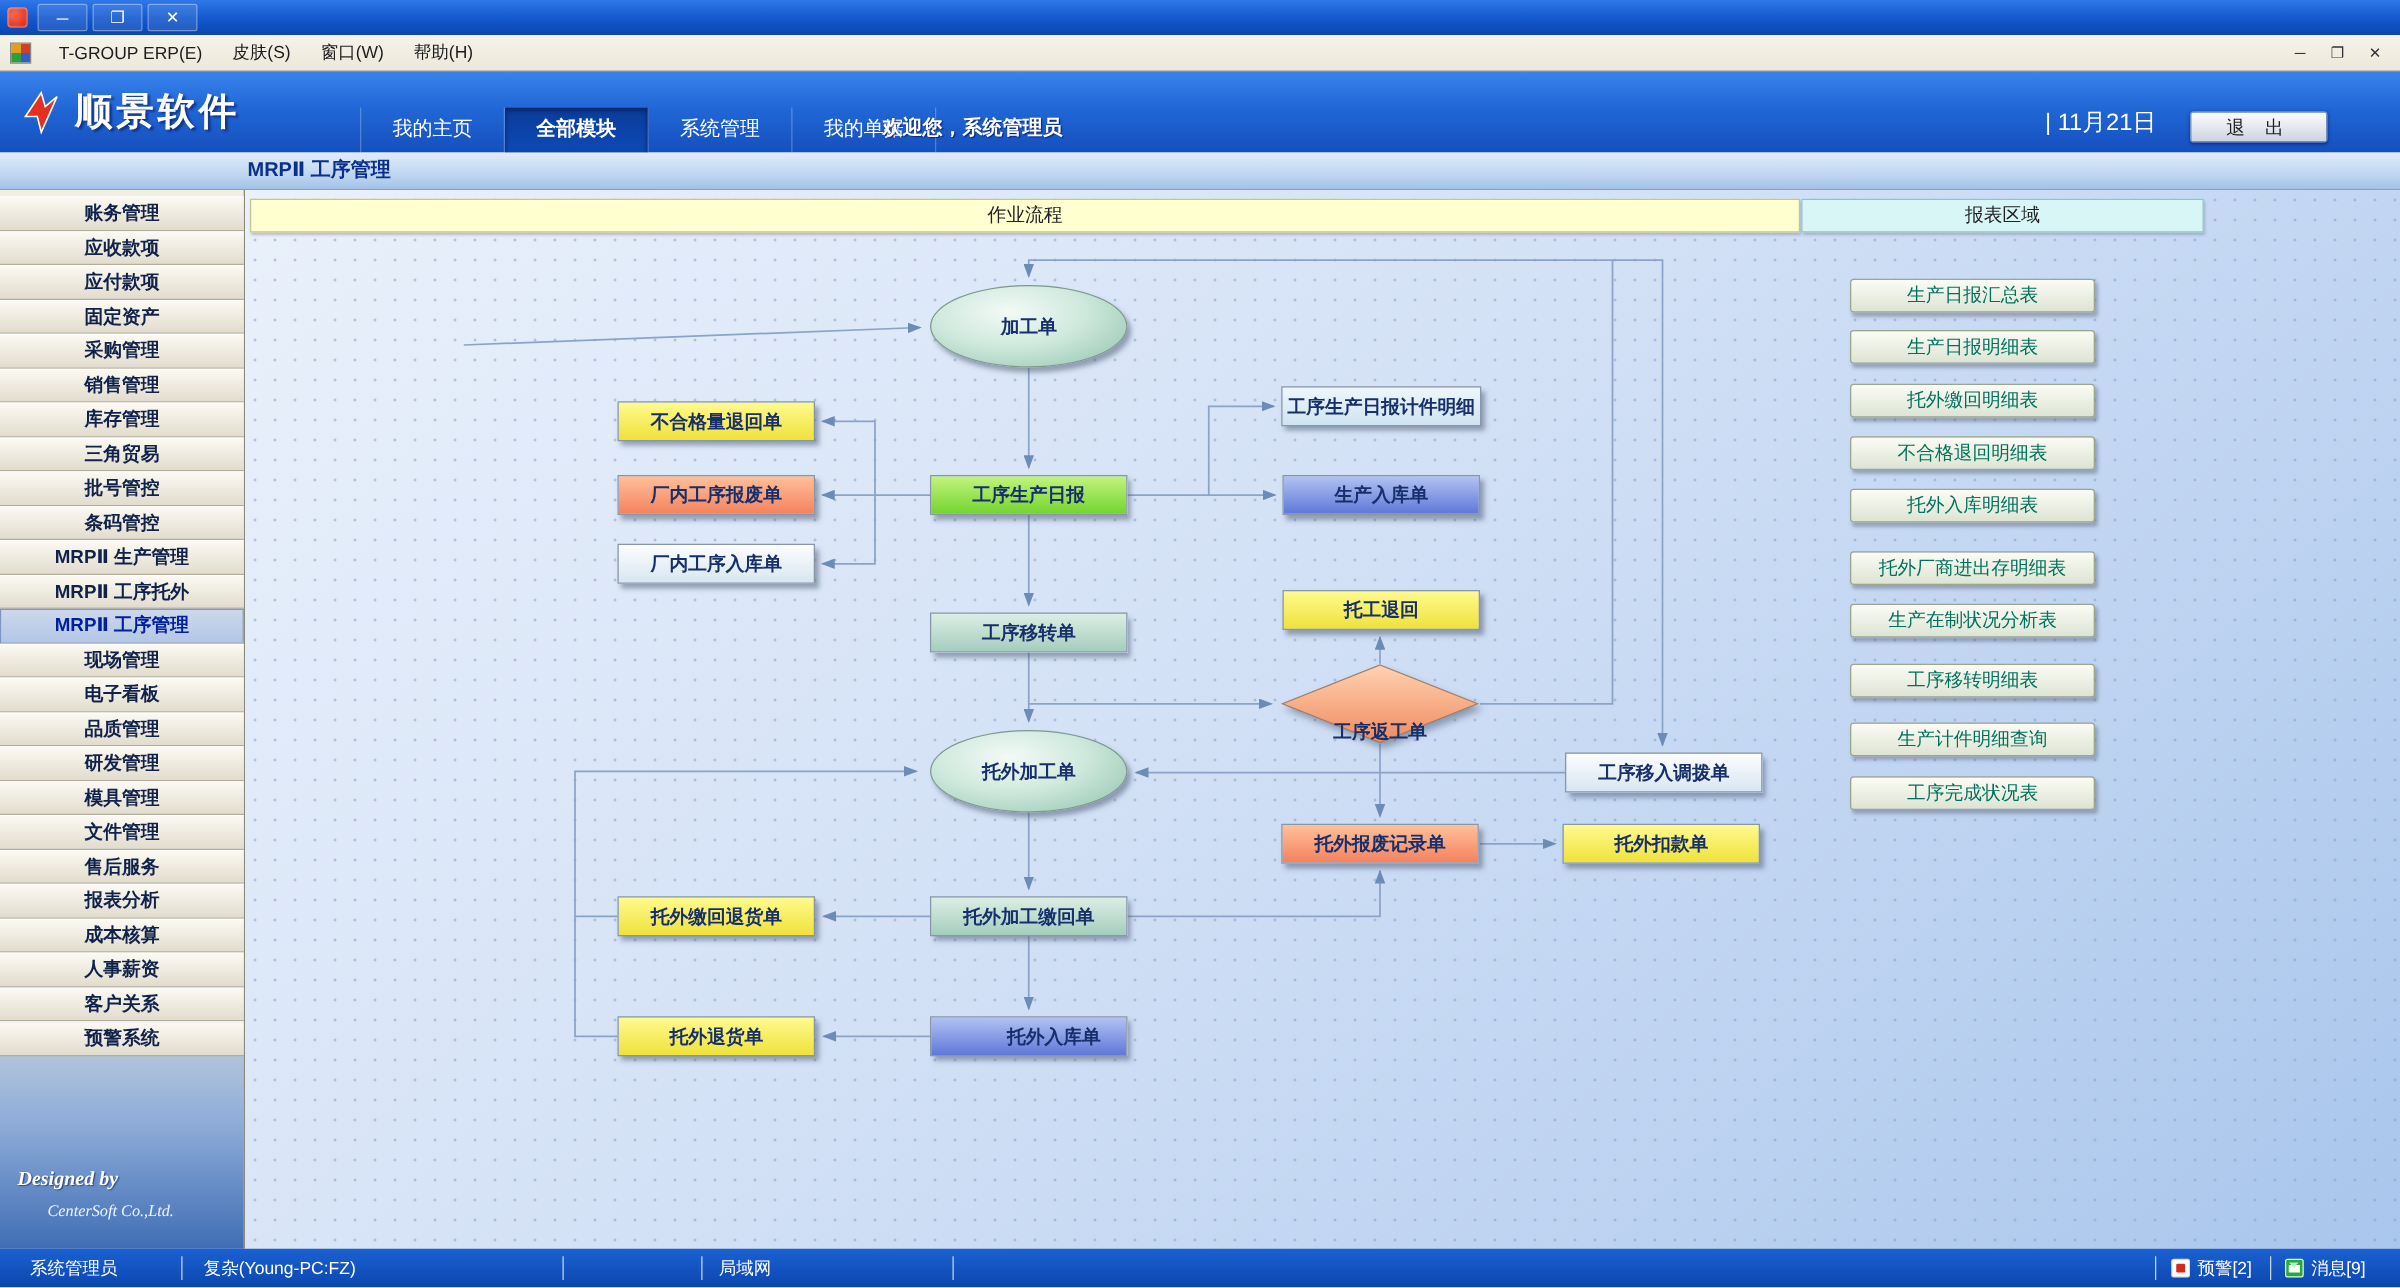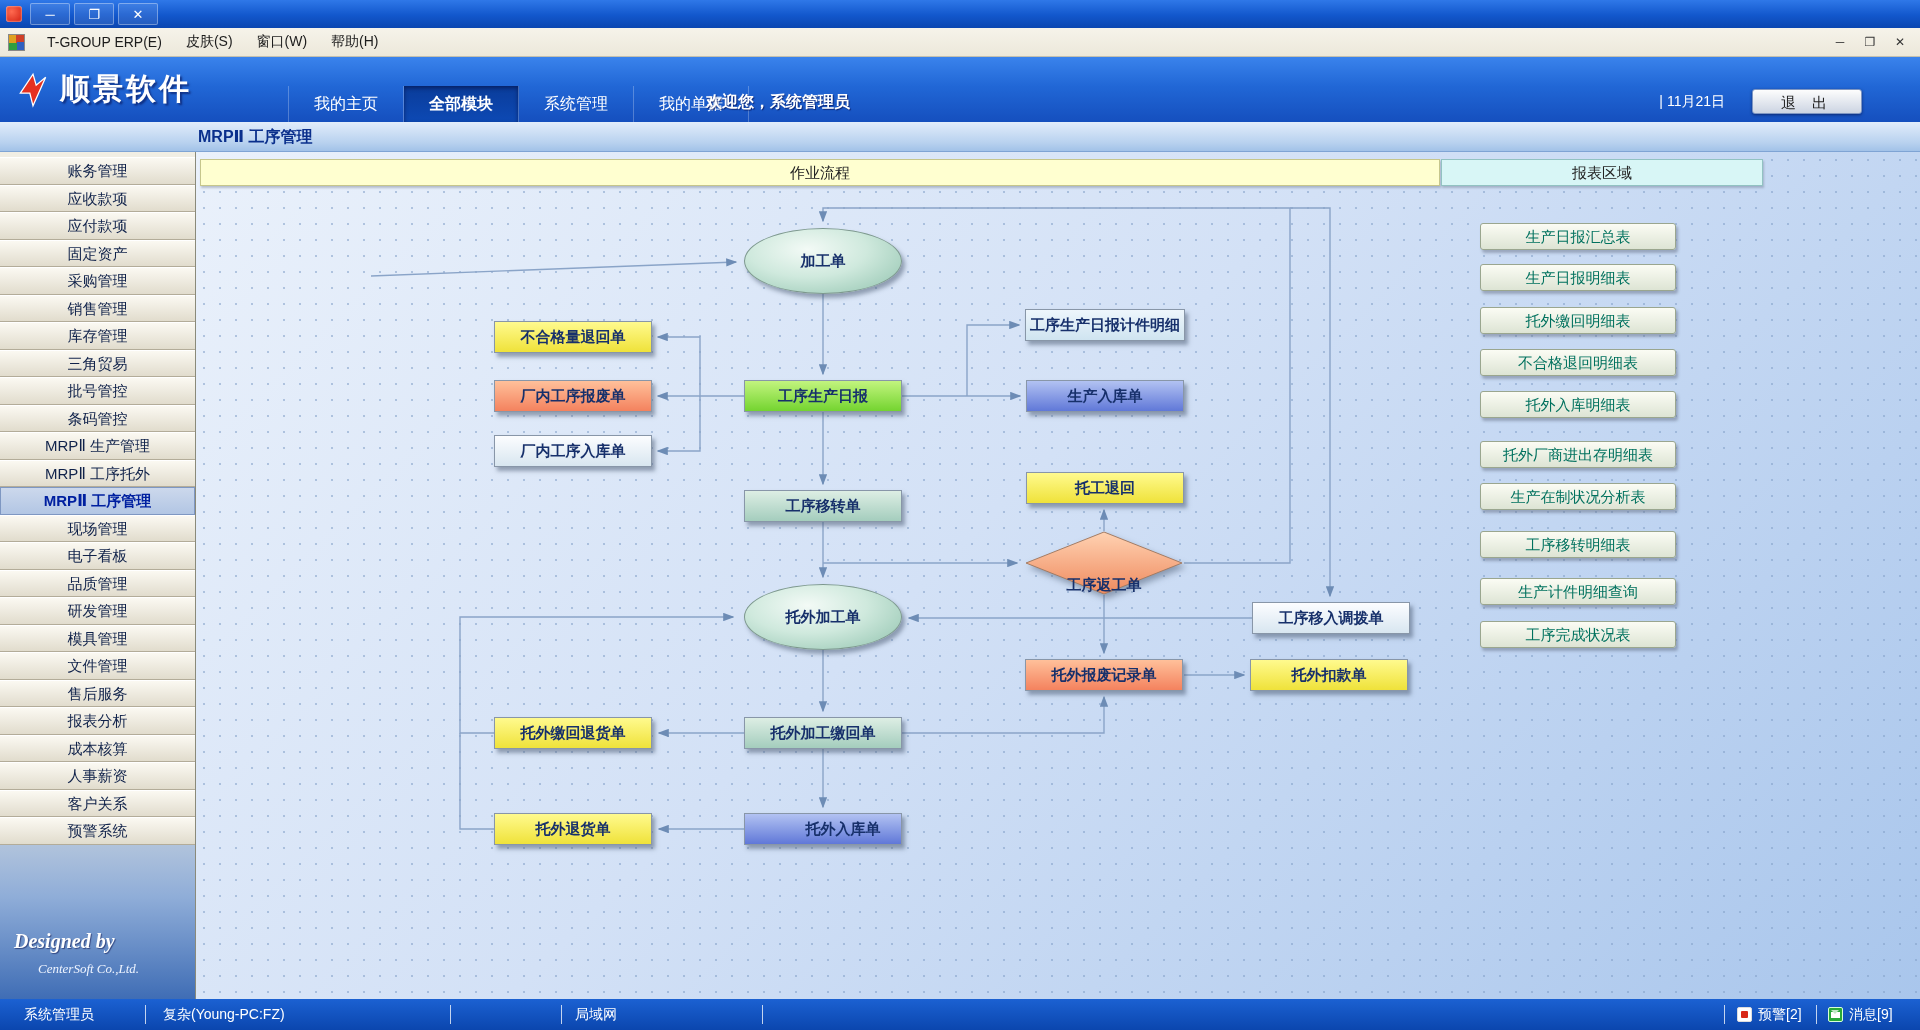--- a/index.html
+++ b/index.html
@@ -38,45 +38,45 @@
   .logo-text{color:#fff;font-size:30px;font-weight:bold;letter-spacing:3px;
     text-shadow:2px 2px 2px rgba(0,0,60,.5);}
   .nav-tabs{position:absolute;left:288px;bottom:0;height:36px;display:flex;}
   .nav-tab{min-width:94px;padding:0 10px;line-height:36px;text-align:center;color:#fff;
     font-size:16px;cursor:pointer;border-right:1px solid rgba(255,255,255,.25);}
   .nav-tab:first-child{border-left:1px solid rgba(255,255,255,.25);}
   .nav-tab.active{background:linear-gradient(180deg,#0a3c9a,#0d49b4);
     box-shadow:inset 0 2px 4px rgba(0,0,40,.5);font-weight:bold;}
   .welcome{position:absolute;left:706px;bottom:9px;color:#fff;font-size:16px;
     font-weight:bold;text-shadow:1px 1px 1px rgba(0,0,60,.6);}
-  .header-date{position:absolute;right:195px;bottom:11px;color:#fff;font-size:14px;}
+  .header-date{position:absolute;right:195px;bottom:11px;color:#fff;font-size:19px;}
   .exit-btn{position:absolute;right:58px;bottom:8px;width:110px;height:25px;
     background:linear-gradient(180deg,#fdfdfd,#ccd4e2);border:1px solid #7e96c2;
     border-radius:3px;color:#222;font-size:15px;letter-spacing:6px;text-align:center;
     line-height:25px;box-shadow:0 1px 3px rgba(0,0,40,.5);cursor:pointer;box-sizing:border-box;}
 
   
   .page-band{position:absolute;left:0;top:122px;width:1920px;height:30px;
     background:linear-gradient(180deg,#e2edfb 0%,#b9d2ef 70%,#a2c2e8 100%);
     border-bottom:1px solid #7fa4d4;box-sizing:border-box;}
   .page-title{position:absolute;left:198px;top:0;line-height:29px;color:#0a2f8c;
     font-size:16px;font-weight:bold;}
 
   
   .sidebar{position:absolute;left:0;top:152px;width:196px;height:847px;
     background:linear-gradient(180deg,#f1eee4 0%,#f1eee4 70%,#8fadd8 88%,#3f6db5 100%);
     border-right:1px solid #8a8a7a;box-sizing:border-box;}
   .side-items{position:absolute;left:0;top:5px;width:195px;}
   .side-item{height:27.5px;line-height:26px;text-align:center;font-size:15px;color:#10224a;
     background:linear-gradient(180deg,#fbf9f2,#e1dccd);
     border-top:1px solid #ffffff;border-bottom:1px solid #b3ac99;
-    box-sizing:border-box;cursor:pointer;}
+    box-sizing:border-box;cursor:pointer;font-weight:bold;}
   .side-item.active{background:linear-gradient(180deg,#ccd8ec,#b2c6e4);
     color:#0020a0;font-weight:bold;border:1px solid #7e97c2;}
-  .credit1{position:absolute;left:14px;bottom:46px;color:#fff;font-size:20px;
+  .credit1{position:absolute;left:14px;bottom:46px;color:#fff;font-size:16px;
     font-style:italic;font-weight:bold;font-family:"Liberation Serif","DejaVu Serif",serif;
     text-shadow:1px 1px 1px rgba(0,0,60,.5);}
   .credit2{position:absolute;left:38px;bottom:22px;color:#eef4ff;font-size:13px;
     font-style:italic;font-family:"Liberation Serif","DejaVu Serif",serif;}
 
   
   .canvas{position:absolute;left:196px;top:152px;width:1724px;height:847px;
     background-image:radial-gradient(circle,rgba(130,160,200,.55) 1px,transparent 1.4px),
       linear-gradient(135deg,#eaf1fb 0%,#d3e1f6 45%,#a9c6ec 100%);
     background-size:16px 16px,100% 100%;overflow:hidden;}

